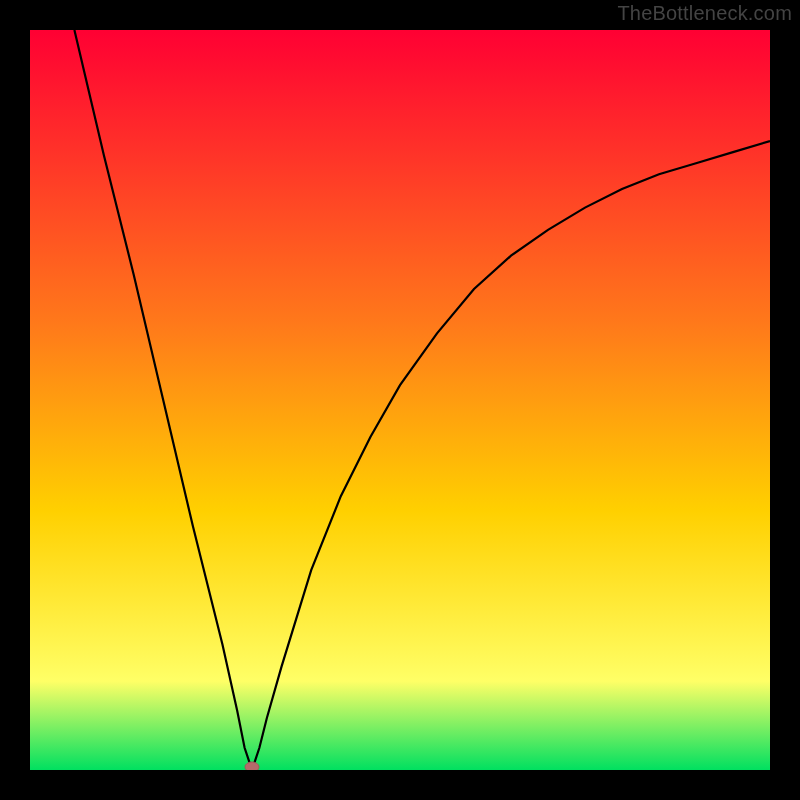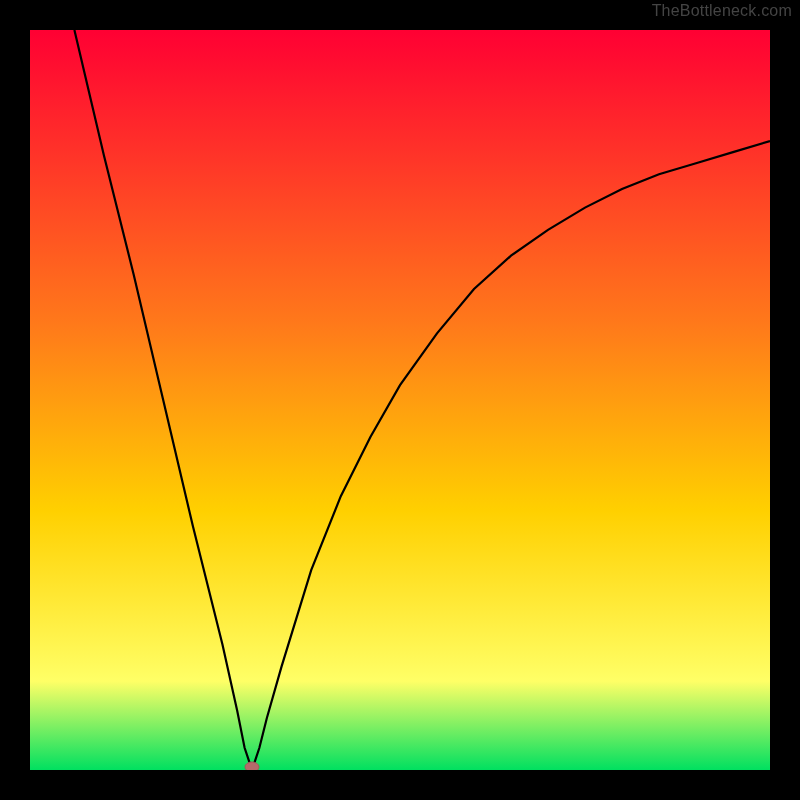--- a/index.html
+++ b/index.html
@@ -15,21 +15,21 @@
     position: relative;
     width: 800px;
     height: 800px;
     background: #000;
   }
   .watermark {
     position: absolute;
     top: 2px;
     right: 8px;
     color: #444;
-    font-size: 16px;
+    font-size: 20px;
     font-weight: 500;
     letter-spacing: 0.2px;
     user-select: none;
   }
   .plot-wrap {
     position: absolute;
     left: 30px;
     top: 30px;
     width: 740px;
     height: 740px;

